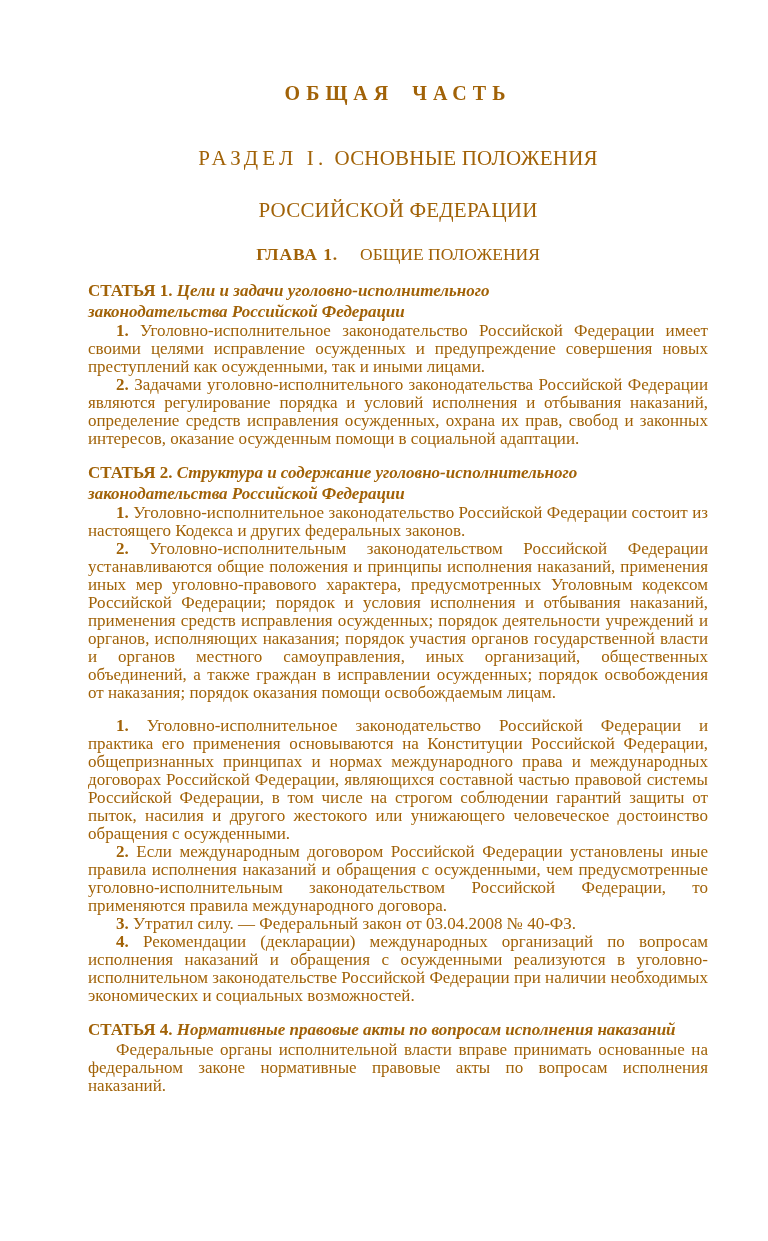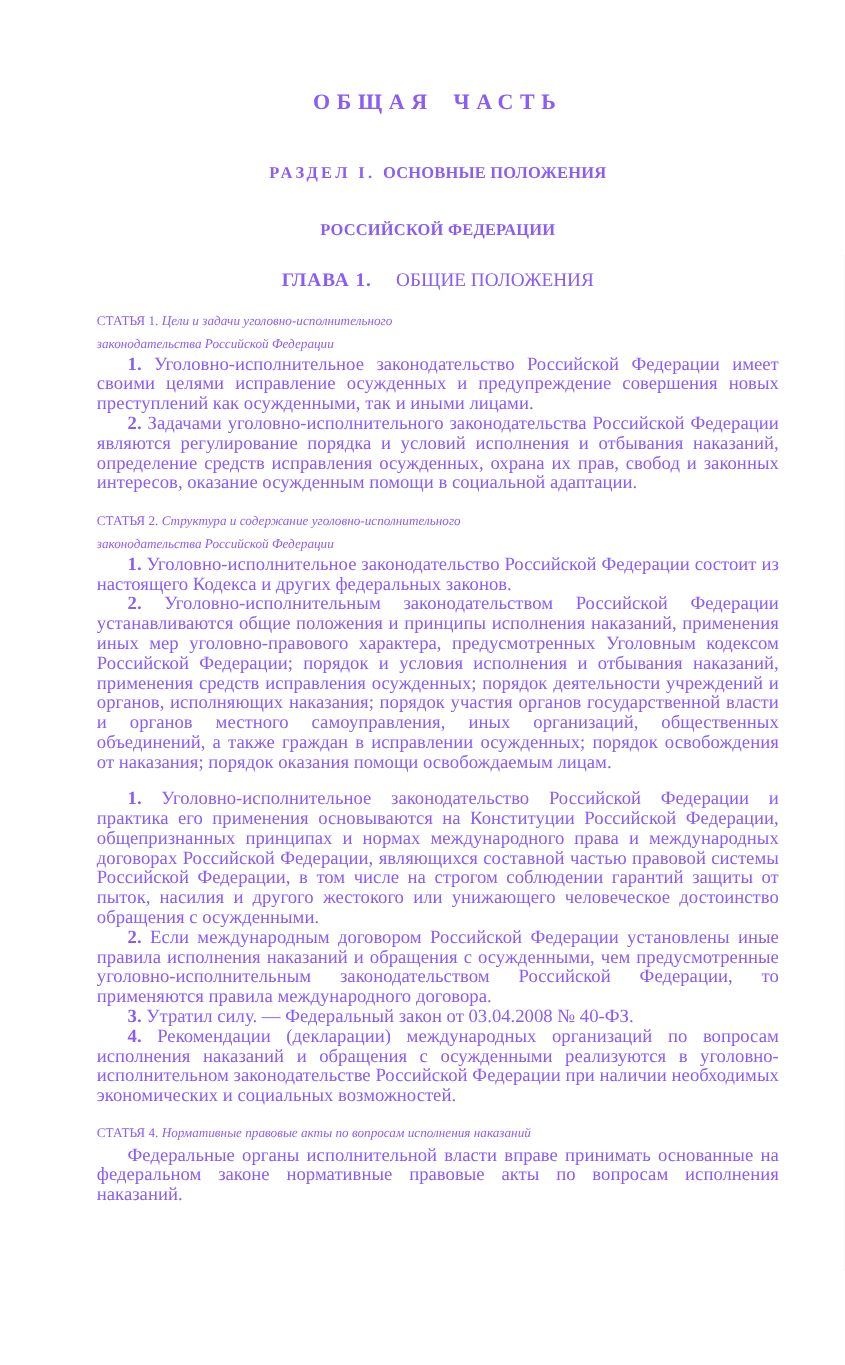--- a/index.html
+++ b/index.html
@@ -1,38 +1,38 @@
 <!DOCTYPE html>
 <html lang="ru"><head>
 <meta charset="utf-8">
 <style>
   html,body{margin:0;padding:0;background:#e9e9e9;}
   .page{
-    width:768px;height:1241px;background:#ffffff;color:#8b5cf6;
+    width:768px;height:1241px;background:#ffffff;color:#a16207;
     font-family:"Liberation Serif", serif;
     position:relative;overflow:hidden;margin:0 auto;box-sizing:border-box;
   }
   .content{padding:82px 60px 0 88px;box-sizing:border-box;}
   .part-title{
     text-align:center;font-size:20px;font-weight:bold;
     letter-spacing:0.30em;word-spacing:0.35em;
     margin:0 0 40px 0;
   }
   .section-title{
-    text-align:center;font-weight:bold;font-size:15px;line-height:26px;
+    text-align:center;font-weight:normal;font-size:21px;line-height:26px;
     margin:0 0 21px 0;letter-spacing:0.01em;
   }
   .section-label{letter-spacing:0.20em;margin-right:7px;}
   .chapter{
     text-align:center;font-size:17.5px;margin:0 0 17px 0;line-height:20px;
   }
   .chapter-label{font-weight:bold;letter-spacing:0.05em;margin-right:22px;}
   .article{margin-top:15px;}
   .article-heading{
-    font-size:12px;line-height:20.5px;font-weight:normal;margin:0;
+    font-size:17px;line-height:20.5px;font-weight:bold;margin:0;
   }
   .article-title{font-style:italic;}
   .para{
     margin:0;text-align:justify;text-indent:28px;
     font-size:17px;line-height:18px;
   }
   .para-num{font-weight:bold;}
 </style>
 </head>
 <body>

